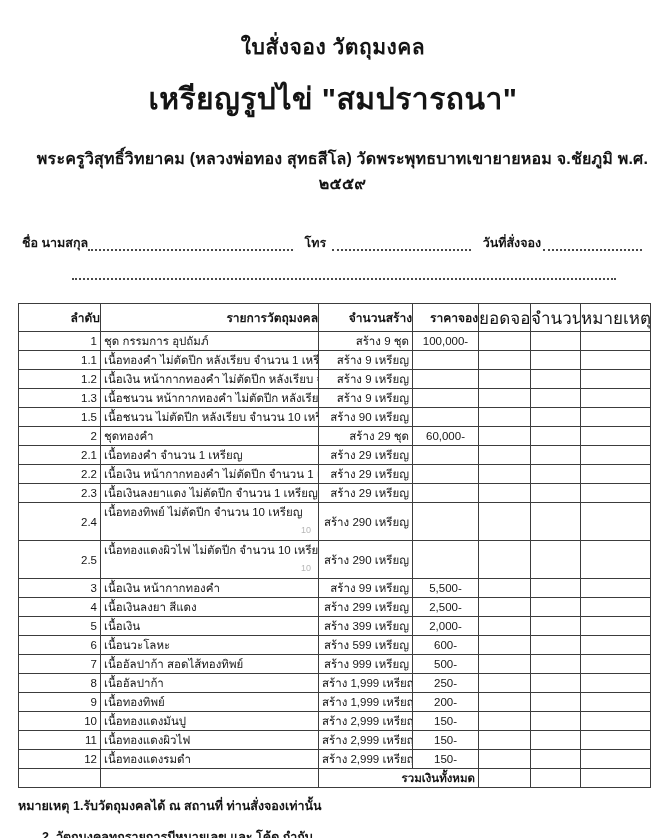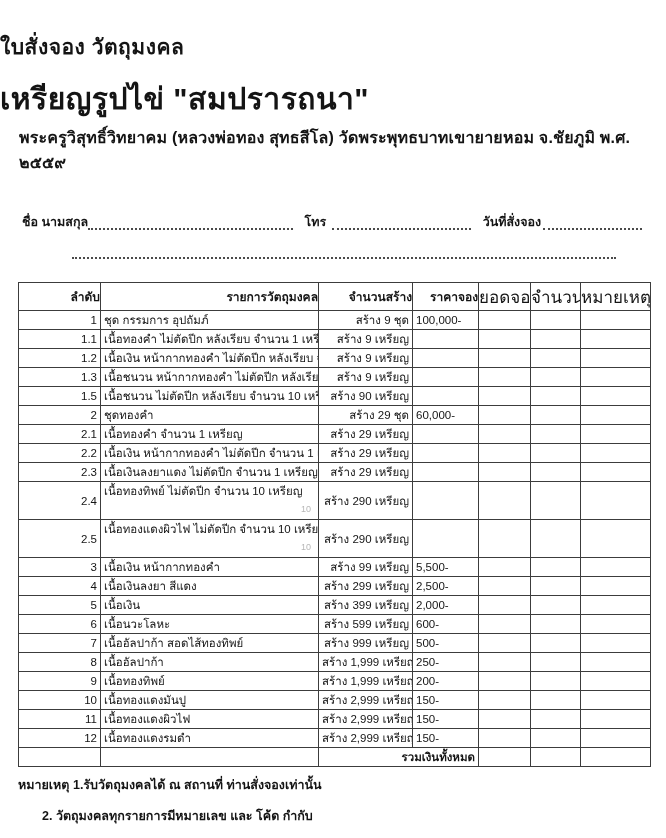--- a/index.html
+++ b/index.html
@@ -6,24 +6,24 @@
   html, body { background: #ffffff; }
   body {
     width: 666px; height: 838px;
     font-family: "Liberation Sans", sans-serif;
     color: #141414;
     overflow: hidden;
   }
   .page { width: 666px; height: 838px; background: #fff; position: relative; }
 
   
-  .doc-header { padding-top: 30px; }
+  .doc-header { padding-top: 30px; text-align: center; }
   .title-1 { font-size: 21px; font-weight: bold; letter-spacing: 0.5px; }
   .title-2 { font-size: 30px; font-weight: bold; margin-top: 12px; letter-spacing: 0.5px; }
-  .title-3 { font-size: 16px; font-weight: bold; margin-top: 3px; letter-spacing: 0.2px; padding-left: 19px; }
+  .title-3 { font-size: 16px; font-weight: bold; margin-top: 24px; letter-spacing: 0.2px; padding-left: 19px; }
 
   
   .form-area { margin-top: 38px; padding: 0 24px 0 22px; }
   .form-line { display: flex; align-items: flex-end; height: 17px; margin-bottom: 13px; }
   .form-line:last-child { margin-bottom: 0; }
   .f-label { font-size: 12.5px; font-weight: 600; white-space: nowrap; line-height: 1.1; }
   .dots { border-bottom: 2px dotted #4a4a4a; height: 13px; }
   .dots.grow { flex: 1 1 auto; }
   .dots.gap-r { margin-right: 6px; }
   .form-line .f-label.mid { margin: 0 0 0 6px; }
@@ -42,21 +42,21 @@
     overflow: hidden;
     white-space: nowrap;
     vertical-align: middle;
   }
   table.order th { height: 26px; font-size: 12px; font-weight: bold; text-align: right; }
   table.order th.light { font-weight: normal; font-size: 17px; }
   table.order td { height: 19px; font-size: 11.5px; padding: 0 3px; }
   td.c-no    { text-align: right; padding-right: 3px; }
   td.c-item  { text-align: left; padding-left: 4px; }
   td.c-qty   { text-align: right; padding-right: 4px; }
-  td.c-price { text-align: left; padding-right: 7px; }
+  td.c-price { text-align: center; padding-right: 7px; }
   td.c-total { text-align: right; font-weight: bold; padding-right: 6px; font-size: 12px; }
   .faint-num { float: right; color: #b7b7b7; font-size: 9px; margin-right: 4px; line-height: 19px; }
 
   
   .notes { margin: 8px 0 0 18px; }
   .note-line { font-size: 12.5px; font-weight: 600; margin-bottom: 11px; }
   .note-line.indent { margin-left: 24px; }
 </style>
 </head>
 <body>

